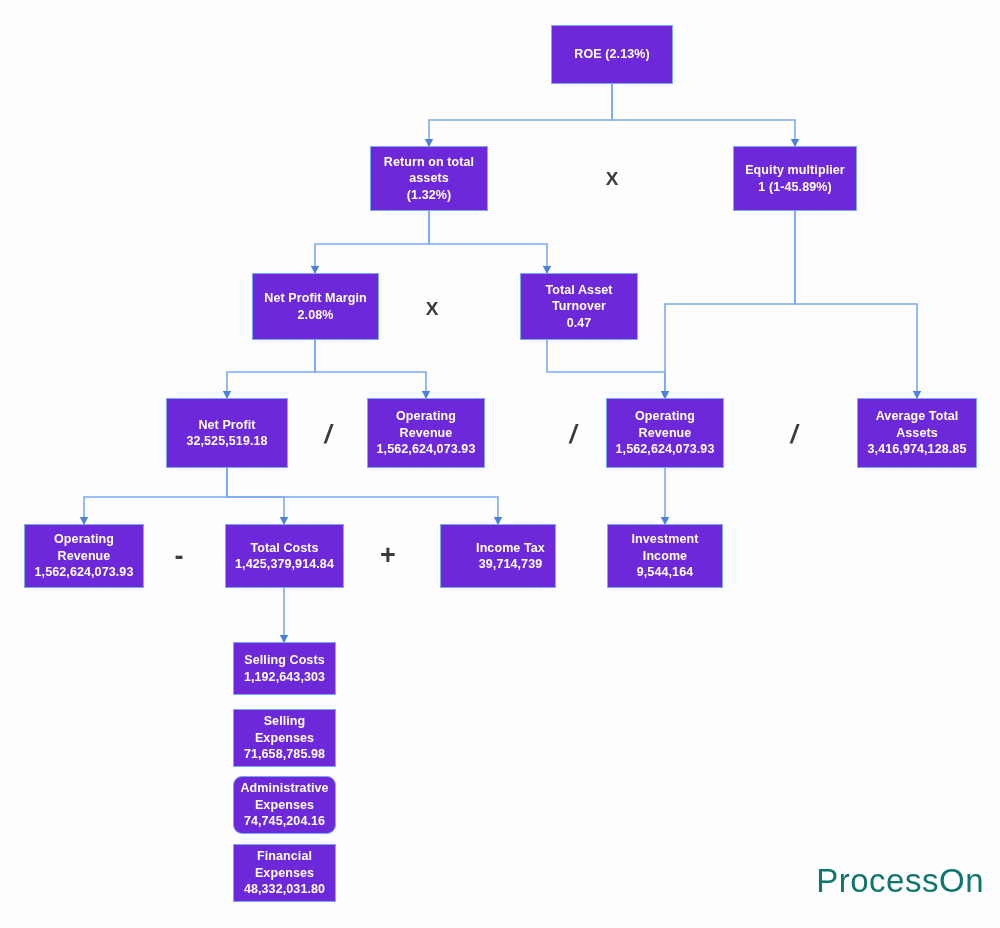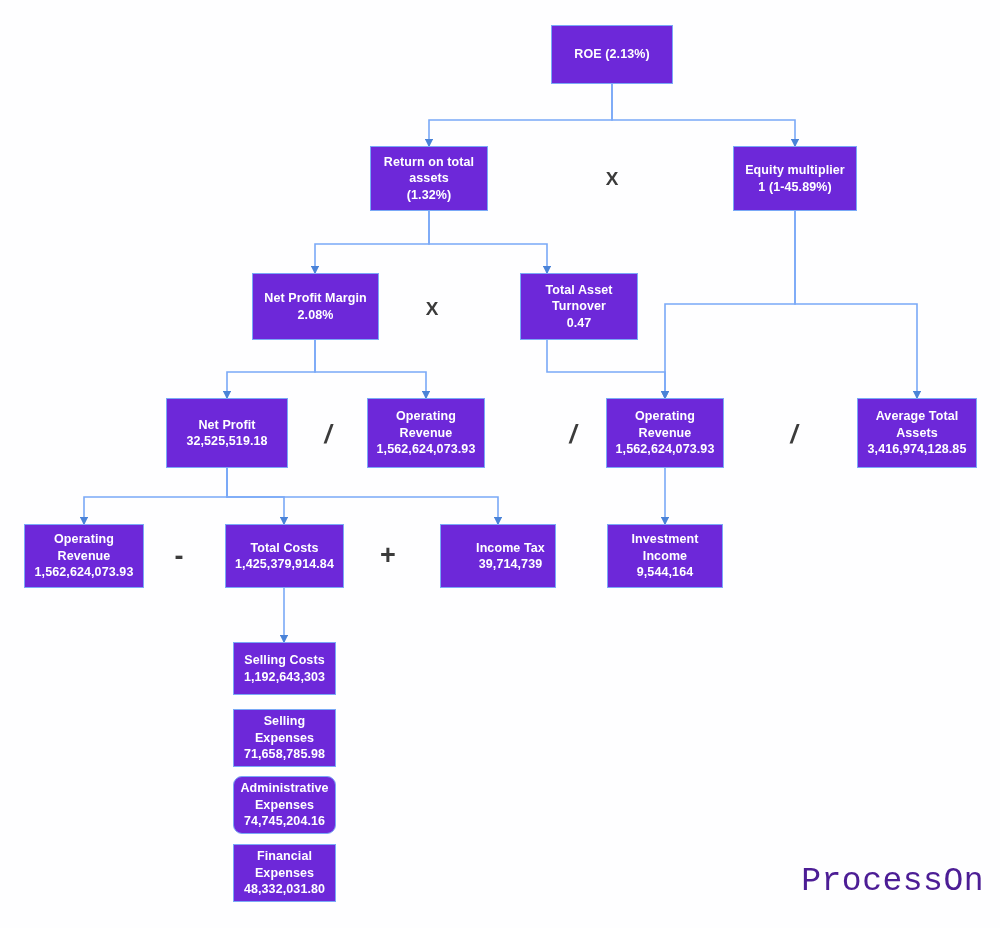--- a/index.html
+++ b/index.html
@@ -54,22 +54,22 @@
     position: absolute;
     left: 0; top: 0;
     width: 1000px;
     height: 928px;
     pointer-events: none;
   }
   .watermark {
     position: absolute;
     right: 16px;
     bottom: 28px;
-    color: #4c1d95;
-    font-family: Liberation Mono, monospace;
+    color: #0f766e;
+    font-family: Liberation Sans, sans-serif;
     font-size: 33px;
     letter-spacing: 0.5px;
     user-select: none;
   }
 </style>
 </head>
 <body>
 
 <div id="canvas">
 

